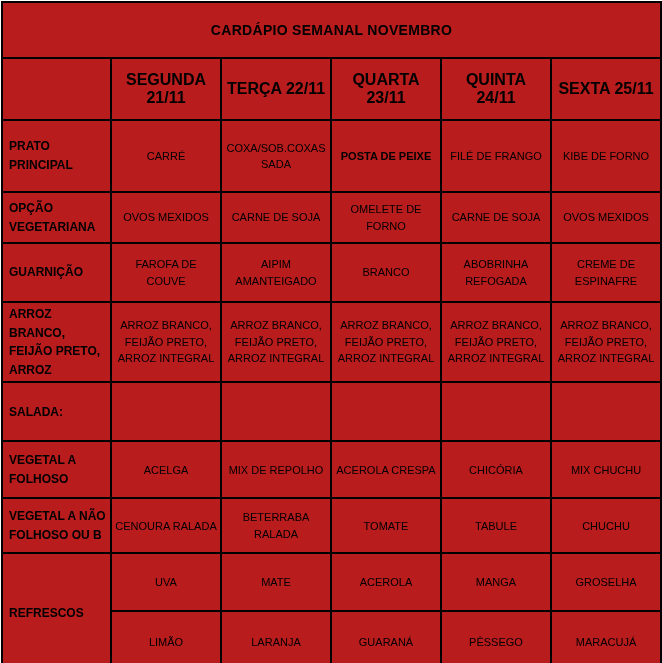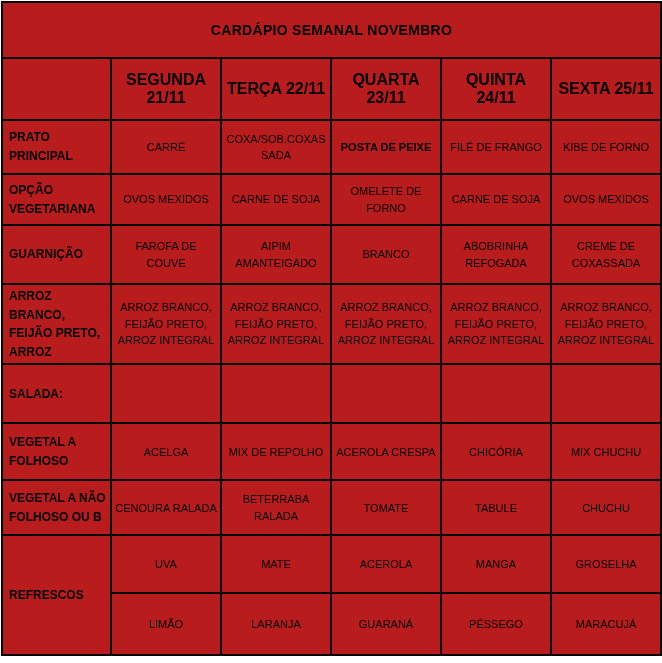--- a/index.html
+++ b/index.html
@@ -72,21 +72,21 @@
 
   <tr style="height:62px">
     <td class="head"></td>
     <td class="head">SEGUNDA 21/11</td>
     <td class="head">TERÇA 22/11</td>
     <td class="head">QUARTA 23/11</td>
     <td class="head">QUINTA 24/11</td>
     <td class="head">SEXTA 25/11</td>
   </tr>
 
-  <tr style="height:54px">
+  <tr style="height:72px">
     <td class="label">PRATO PRINCIPAL</td>
     <td class="cell">CARRÉ</td>
     <td class="cell">COXA/SOB.COXASSADA</td>
     <td class="cell bold-cell">POSTA DE PEIXE</td>
     <td class="cell">FILÉ DE FRANGO</td>
     <td class="cell">KIBE DE FORNO</td>
   </tr>
 
   <tr style="height:51px">
     <td class="label">OPÇÃO VEGETARIANA</td>
@@ -96,21 +96,21 @@
     <td class="cell">CARNE DE SOJA</td>
     <td class="cell">OVOS MEXIDOS</td>
   </tr>
 
   <tr style="height:59px">
     <td class="label">GUARNIÇÃO</td>
     <td class="cell">FAROFA DE COUVE</td>
     <td class="cell" style="max-width:90px">AIPIM AMANTEIGADO</td>
     <td class="cell">BRANCO</td>
     <td class="cell" style="max-width:90px">ABOBRINHA REFOGADA</td>
-    <td class="cell" style="max-width:90px">CREME DE COXASSADA</td>
+    <td class="cell" style="max-width:90px">CREME DE ESPINAFRE</td>
   </tr>
 
   <tr style="height:62px">
     <td class="label">ARROZ BRANCO, FEIJÃO PRETO, ARROZ</td>
     <td class="cell">ARROZ BRANCO, FEIJÃO PRETO, ARROZ INTEGRAL</td>
     <td class="cell">ARROZ BRANCO, FEIJÃO PRETO, ARROZ INTEGRAL</td>
     <td class="cell">ARROZ BRANCO, FEIJÃO PRETO, ARROZ INTEGRAL</td>
     <td class="cell">ARROZ BRANCO, FEIJÃO PRETO, ARROZ INTEGRAL</td>
     <td class="cell">ARROZ BRANCO, FEIJÃO PRETO, ARROZ INTEGRAL</td>
   </tr>

